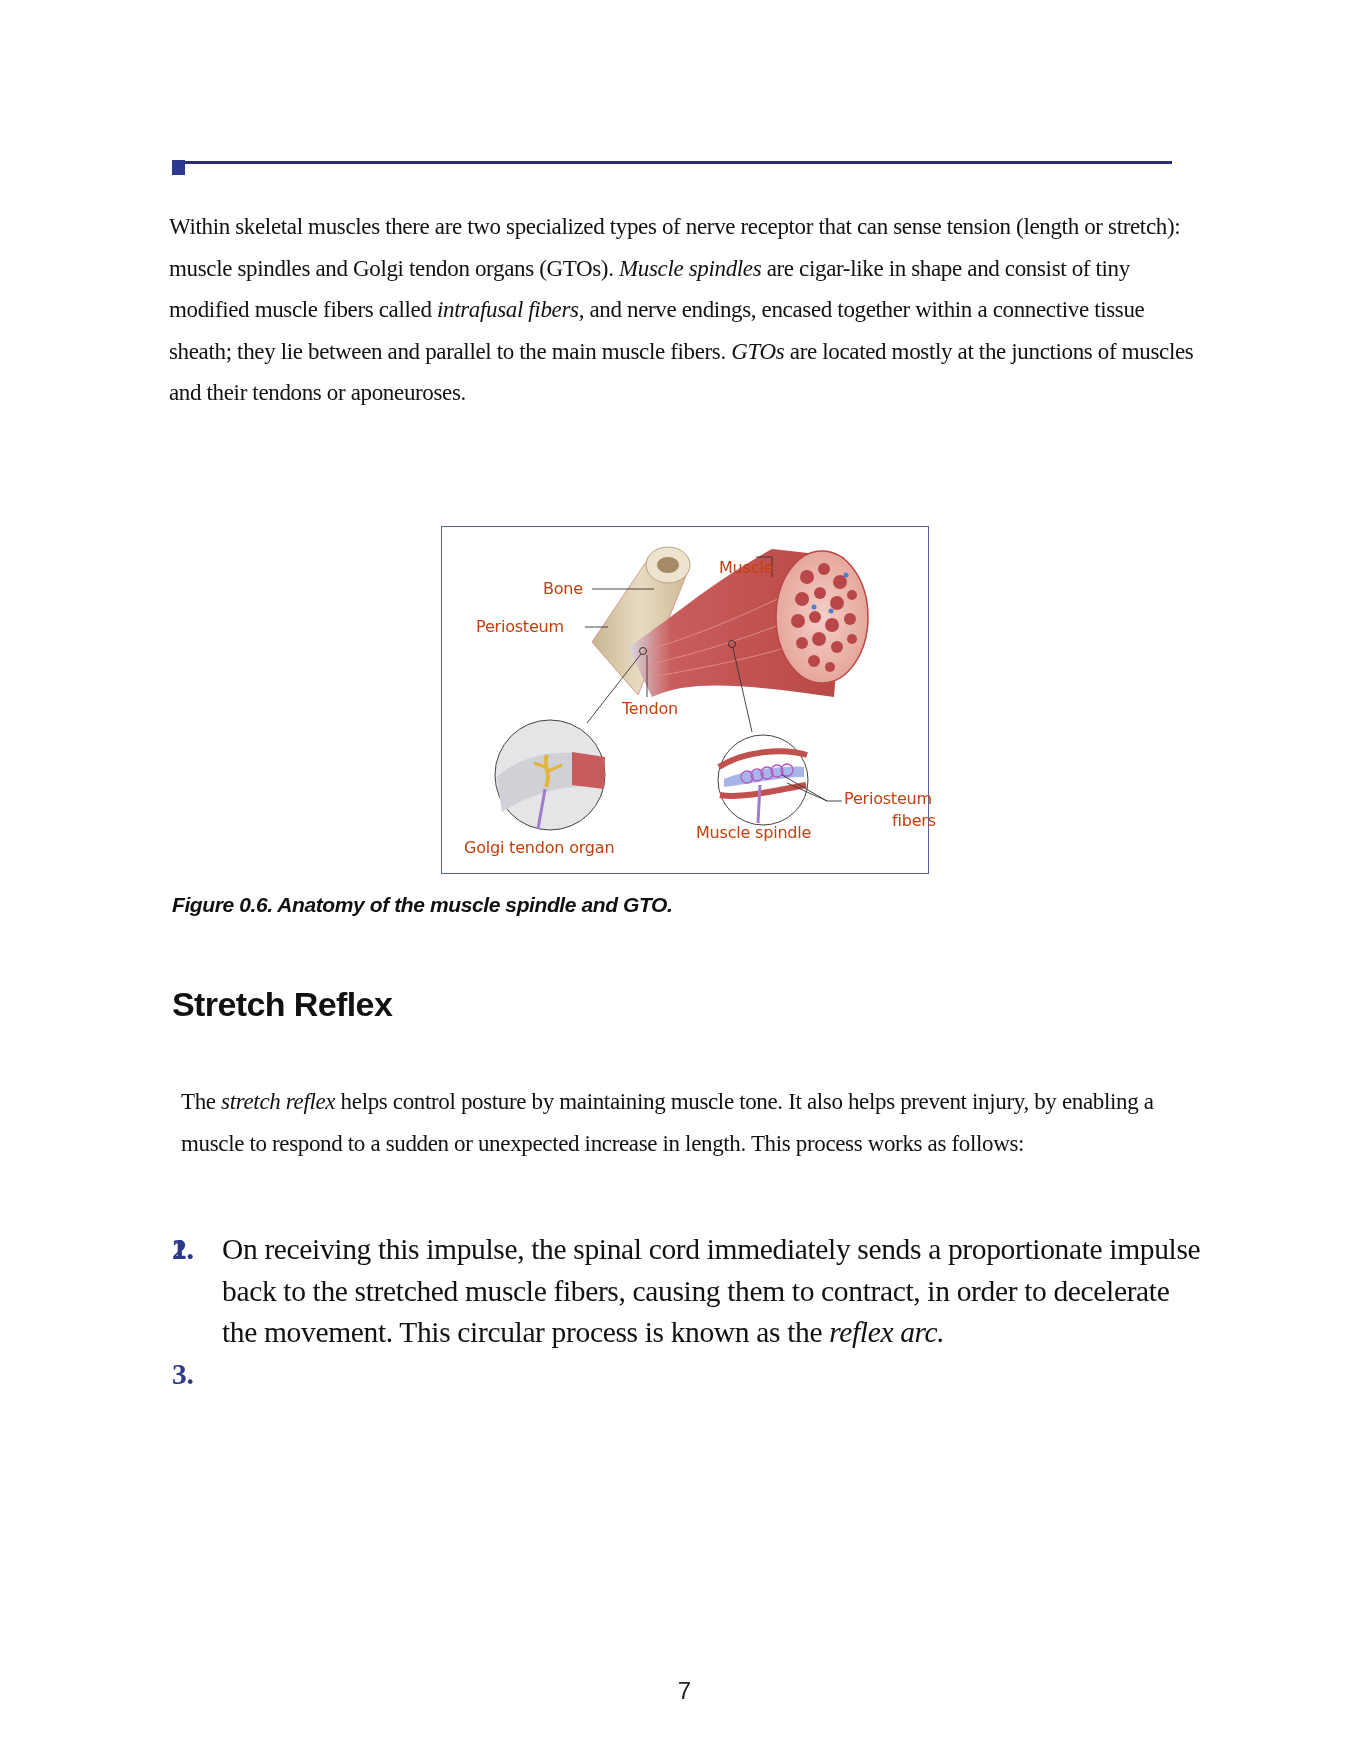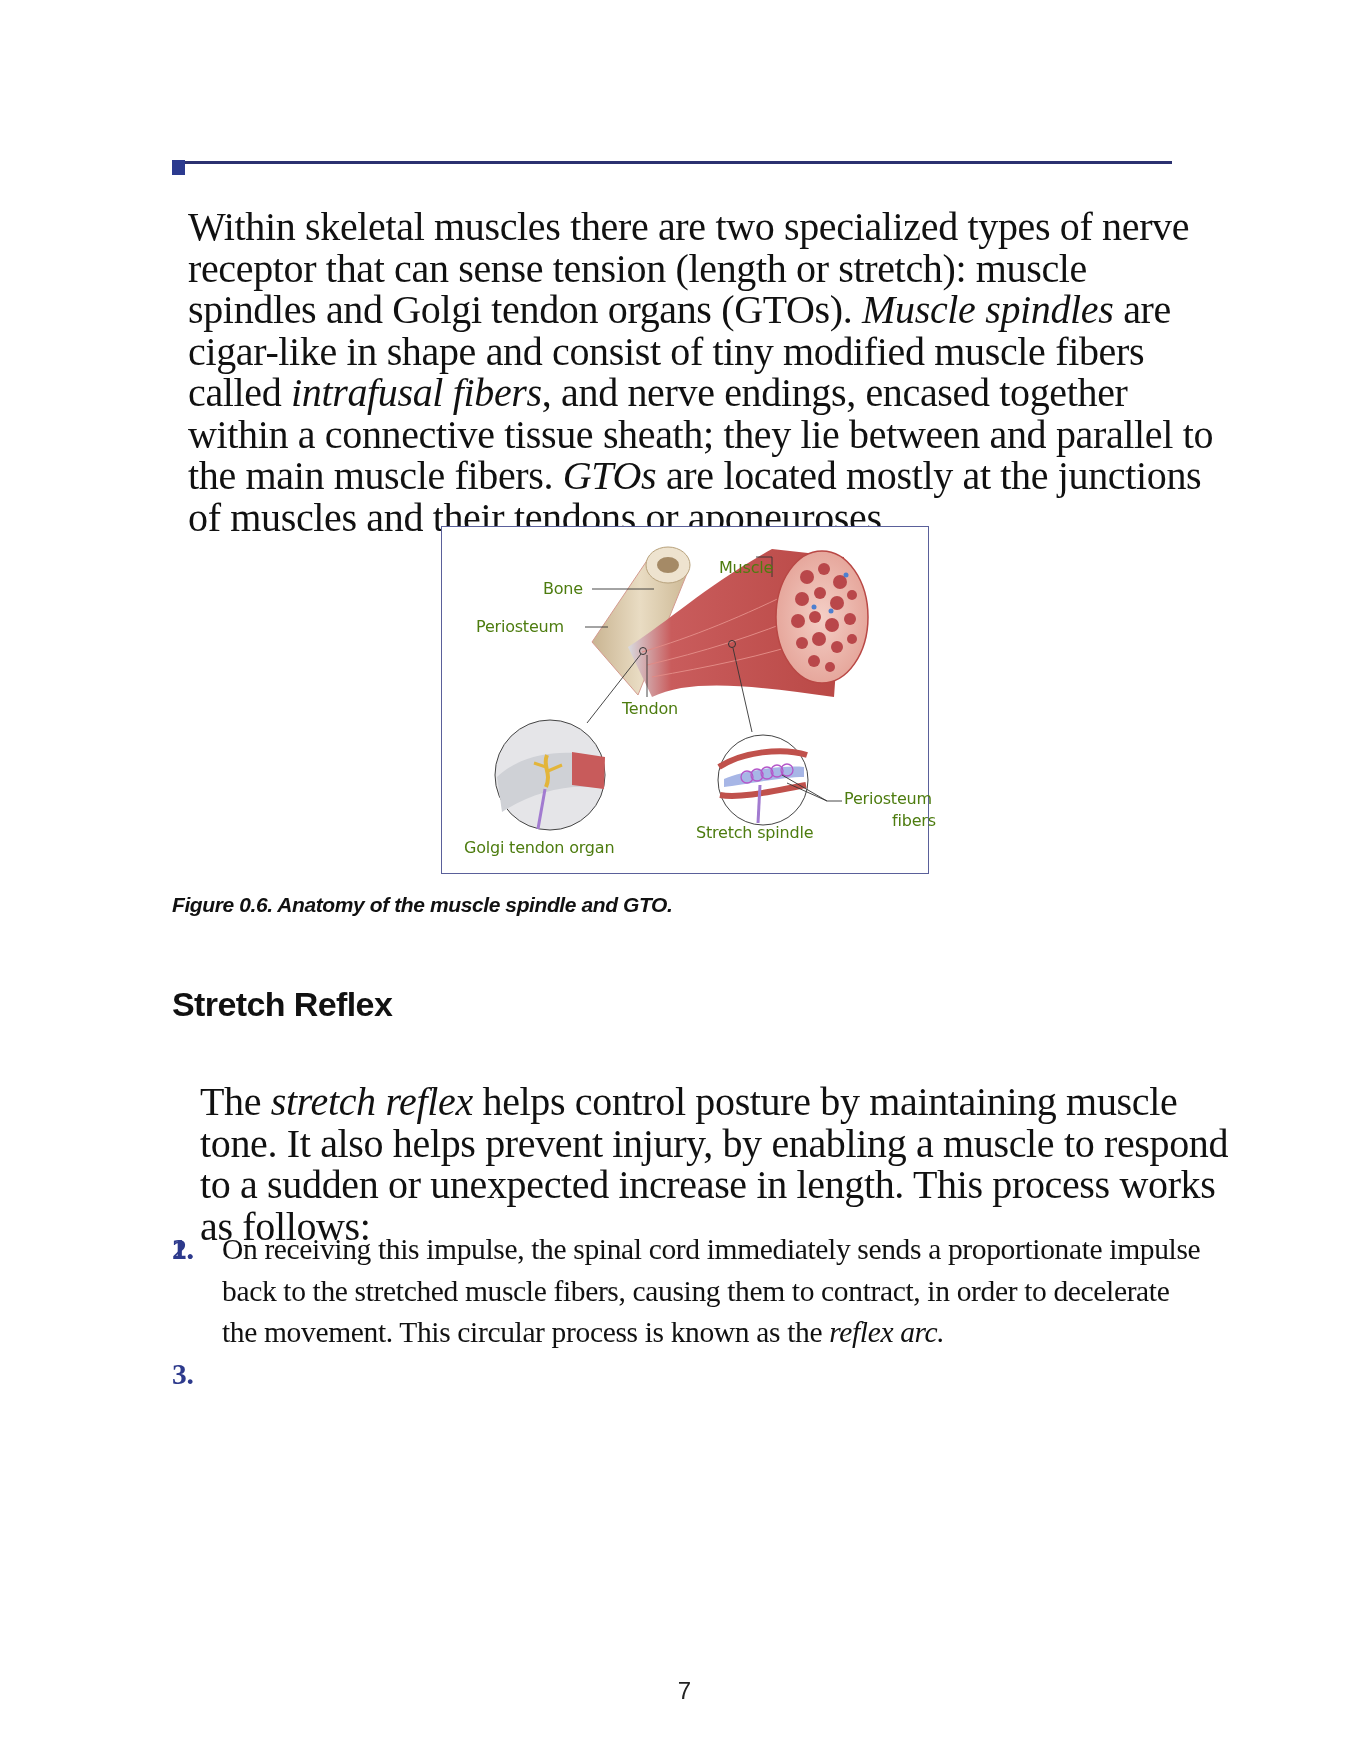--- a/index.html
+++ b/index.html
@@ -3,37 +3,37 @@
 <meta charset="utf-8">
 <style>
   html, body { margin: 0; padding: 0; background: #ffffff; }
   body { width: 1369px; height: 1761px; position: relative; overflow: hidden; }
   .page { position: absolute; left: 0; top: 0; width: 1369px; height: 1761px; background: #fff; }
 
   .rule { position: absolute; left: 172px; top: 161px; width: 1000px; height: 3px; background: #2b3170; }
   .rule-square { position: absolute; left: 172px; top: 160px; width: 13px; height: 15px; background: #2b3a8f; }
 
   .body-text {
-    position: absolute; left: 188px; width: 1030px;
+    position: absolute; left: 169px; width: 1030px;
     font-family: "Liberation Serif", "DejaVu Serif", serif;
-    font-size: 40px; line-height: 41.5px; color: #111;
+    font-size: 23px; line-height: 41.5px; color: #111;
     letter-spacing: -0.35px;
   }
   .body-text em { font-style: italic; }
   #p1 { top: 206px; }
   #p2 { top: 1069px; }
 
   .figure-box {
     position: absolute; left: 441px; top: 526px; width: 488px; height: 348px;
     border: 1.5px solid #5a609a; background: #fff; box-sizing: border-box;
   }
   .figure-box svg { position: absolute; left: 0; top: 0; }
   .fig-label {
     position: absolute; font-family: "DejaVu Sans", "Liberation Sans", sans-serif;
-    font-size: 16px; color: #4d7c0f; white-space: nowrap; letter-spacing: -0.2px;
+    font-size: 16px; color: #c2410c; white-space: nowrap; letter-spacing: -0.2px;
   }
 
   .caption {
     position: absolute; left: 172px; top: 893px;
     font-family: "Liberation Sans", "DejaVu Sans", sans-serif;
     font-style: italic; font-weight: bold; font-size: 21px; color: #111;
     letter-spacing: -0.4px;
   }
 
   .heading {
@@ -161,21 +161,21 @@
       <line x1="340" y1="248" x2="385" y2="274" stroke="#333" stroke-width="0.9"></line>
       <line x1="345" y1="256" x2="385" y2="274" stroke="#333" stroke-width="0.9"></line>
       <line x1="385" y1="274" x2="400" y2="274" stroke="#333" stroke-width="0.9"></line>
     </svg>
 
     <span class="fig-label" style="left:277px; top:31px;">Muscle</span>
     <span class="fig-label" style="left:101px; top:52px;text-align:center;">Bone</span>
     <span class="fig-label" style="left:34px; top:90px;">Periosteum</span>
     <span class="fig-label" style="left:180px; top:172px;">Tendon</span>
     <span class="fig-label" style="left:22px; top:311px;">Golgi tendon organ</span>
-    <span class="fig-label" style="left:254px; top:296px;">Stretch spindle</span>
+    <span class="fig-label" style="left:254px; top:296px;">Muscle spindle</span>
     <span class="fig-label" style="left:402px; top:262px;">Periosteum</span>
     <span class="fig-label" style="left:402px; top:284px;margin-left:48px;">fibers</span>
   </div>
 
   <div class="caption">Figure 0.6. Anatomy of the muscle spindle and GTO.</div>
 
   <div class="heading">Stretch Reflex</div>
 
   <p class="body-text" id="p2" style="margin:12px"><span>The </span><em>stretch reflex</em><span> helps control posture by maintaining muscle tone. It also helps prevent injury, by enabling a muscle to respond to a sudden or unexpected increase in length. This process works as follows:</span></p>
 

